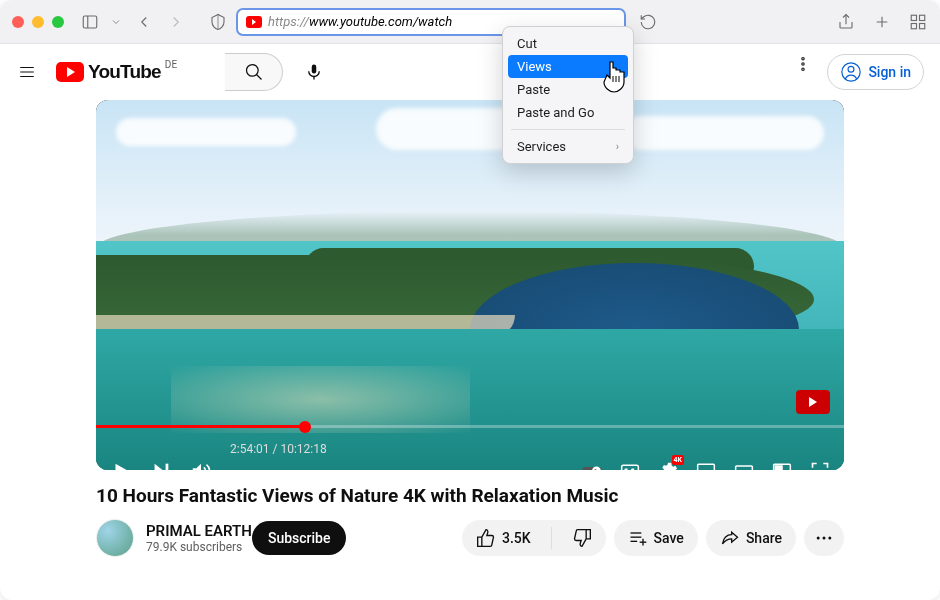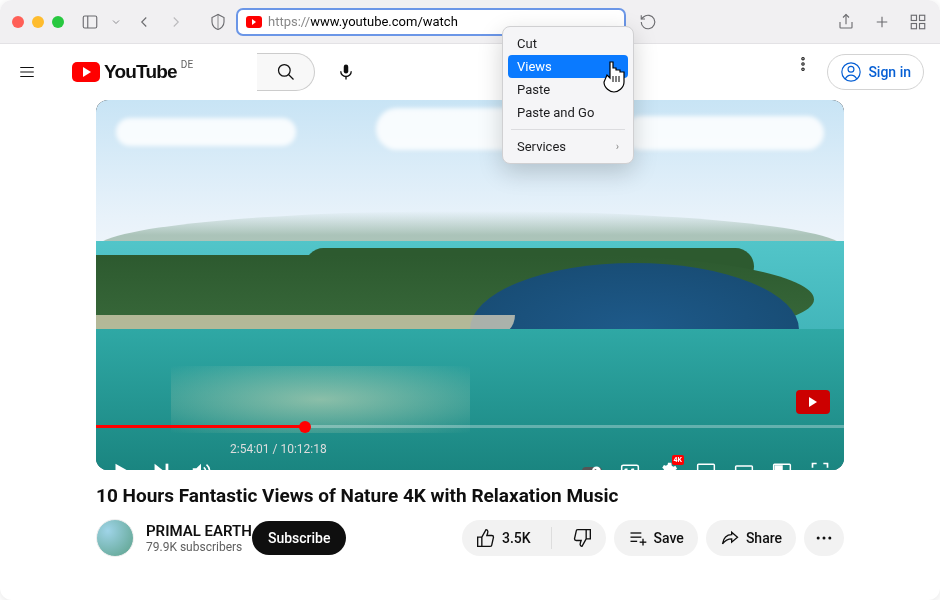--- a/index.html
+++ b/index.html
@@ -10,40 +10,40 @@
 .traffic-lights { display: flex; gap: 8px; margin-right: 6px; }
 .tl { width: 12px; height: 12px; border-radius: 50%; }
 .tl.red { background: #ff5f57; }
 .tl.yellow { background: #febc2e; }
 .tl.green { background: #28c840; }
 .tb-icon { width: 20px; height: 20px; color: #6b6b6f; cursor: pointer; display: inline-flex; align-items: center; justify-content: center; }
 .tb-icon svg { width: 18px; height: 18px; stroke: currentColor; fill: none; stroke-width: 1.5; }
 .nav-arrows { display: flex; gap: 12px; margin-left: 2px; }
 .addr-wrap { flex: 1; display: flex; align-items: center; gap: 8px; margin: 0 12px; }
 .shield { color: #6b6b6f; }
-.addr-bar { flex: 1; height: 28px; background: #fff; border: 2px solid #6b96e7; border-radius: 7px; display: flex; align-items: center; padding: 0 8px; gap: 6px; max-width: 390px; }
+.addr-bar { flex: 1; height: 28px; background: #fff; border: 2px solid #6b96e7; border-radius: 7px; display: flex; align-items: center; padding: 0 8px; gap: 6px; max-width: 390px; font-style: italic; }
 .yt-favicon { width: 16px; height: 12px; background: #ff0000; border-radius: 3px; position: relative; }
 .yt-favicon::after { content: ''; position: absolute; left: 6px; top: 3px; border-left: 4px solid #fff; border-top: 3px solid transparent; border-bottom: 3px solid transparent; }
 .addr-text { font-size: 13px; color: #000; white-space: nowrap; overflow: hidden; }
 .addr-text .proto { color: #888; }
 .reload { color: #6b6b6f; margin-left: 4px; }
 .right-icons { display: flex; gap: 16px; margin-left: auto; }
 
 
 .ctx-menu { position: absolute; left: 502px; top: 26px; width: 132px; background: #f5f5f7; border: 1px solid #d0d0d2; border-radius: 8px; box-shadow: 0 8px 24px rgba(0,0,0,0.18); padding: 5px 0; z-index: 200; }
 .ctx-item { padding: 4px 14px; font-size: 13px; color: #1d1d1f; cursor: pointer; display: flex; justify-content: space-between; align-items: center; }
 .ctx-item.hl { background: #0a7aff; color: #fff; border-radius: 4px; margin: 0 5px; padding: 4px 9px; }
 .ctx-sep { height: 1px; background: #dcdcdf; margin: 5px 8px; }
 .ctx-chev { color: #888; font-size: 11px; }
 
 
 .pointer-cursor { position: absolute; left: 600px; top: 60px; width: 28px; height: 34px; z-index: 300; }
 
 
-.masthead { height: 56px; display: flex; align-items: center; padding: 0 16px; gap: 34px; }
+.masthead { height: 56px; display: flex; align-items: center; padding: 0 16px; gap: 18px; }
 .burger { width: 22px; height: 22px; color: #0f0f0f; }
 .yt-logo { display: flex; align-items: center; gap: 2px; }
 .yt-logo-box { width: 28px; height: 20px; background: #ff0000; border-radius: 5px; position: relative; }
 .yt-logo-box::after { content: ''; position: absolute; left: 11px; top: 5px; border-left: 8px solid #fff; border-top: 5px solid transparent; border-bottom: 5px solid transparent; }
 .yt-word { font-weight: 700; font-size: 19px; letter-spacing: -0.8px; color: #0f0f0f; margin-left: 2px; font-family: Arial; }
 .yt-cc { font-size: 10px; color: #606060; align-self: flex-start; margin-top: -2px; margin-left: 2px; }
 .search-wrap { flex: 1; display: flex; align-items: center; max-width: 420px; margin-left: 30px; }
 .search-box { flex: 1; height: 38px; border: 1px solid #ccc; border-radius: 40px 0 0 40px; padding: 0 16px; display: flex; align-items: center; background: #fff; }
 .search-box span { color: #888; font-size: 15px; }
 .search-btn { width: 58px; height: 38px; border: 1px solid #ccc; border-left: none; border-radius: 0 40px 40px 0; background: #f8f8f8; display: flex; align-items: center; justify-content: center; }

